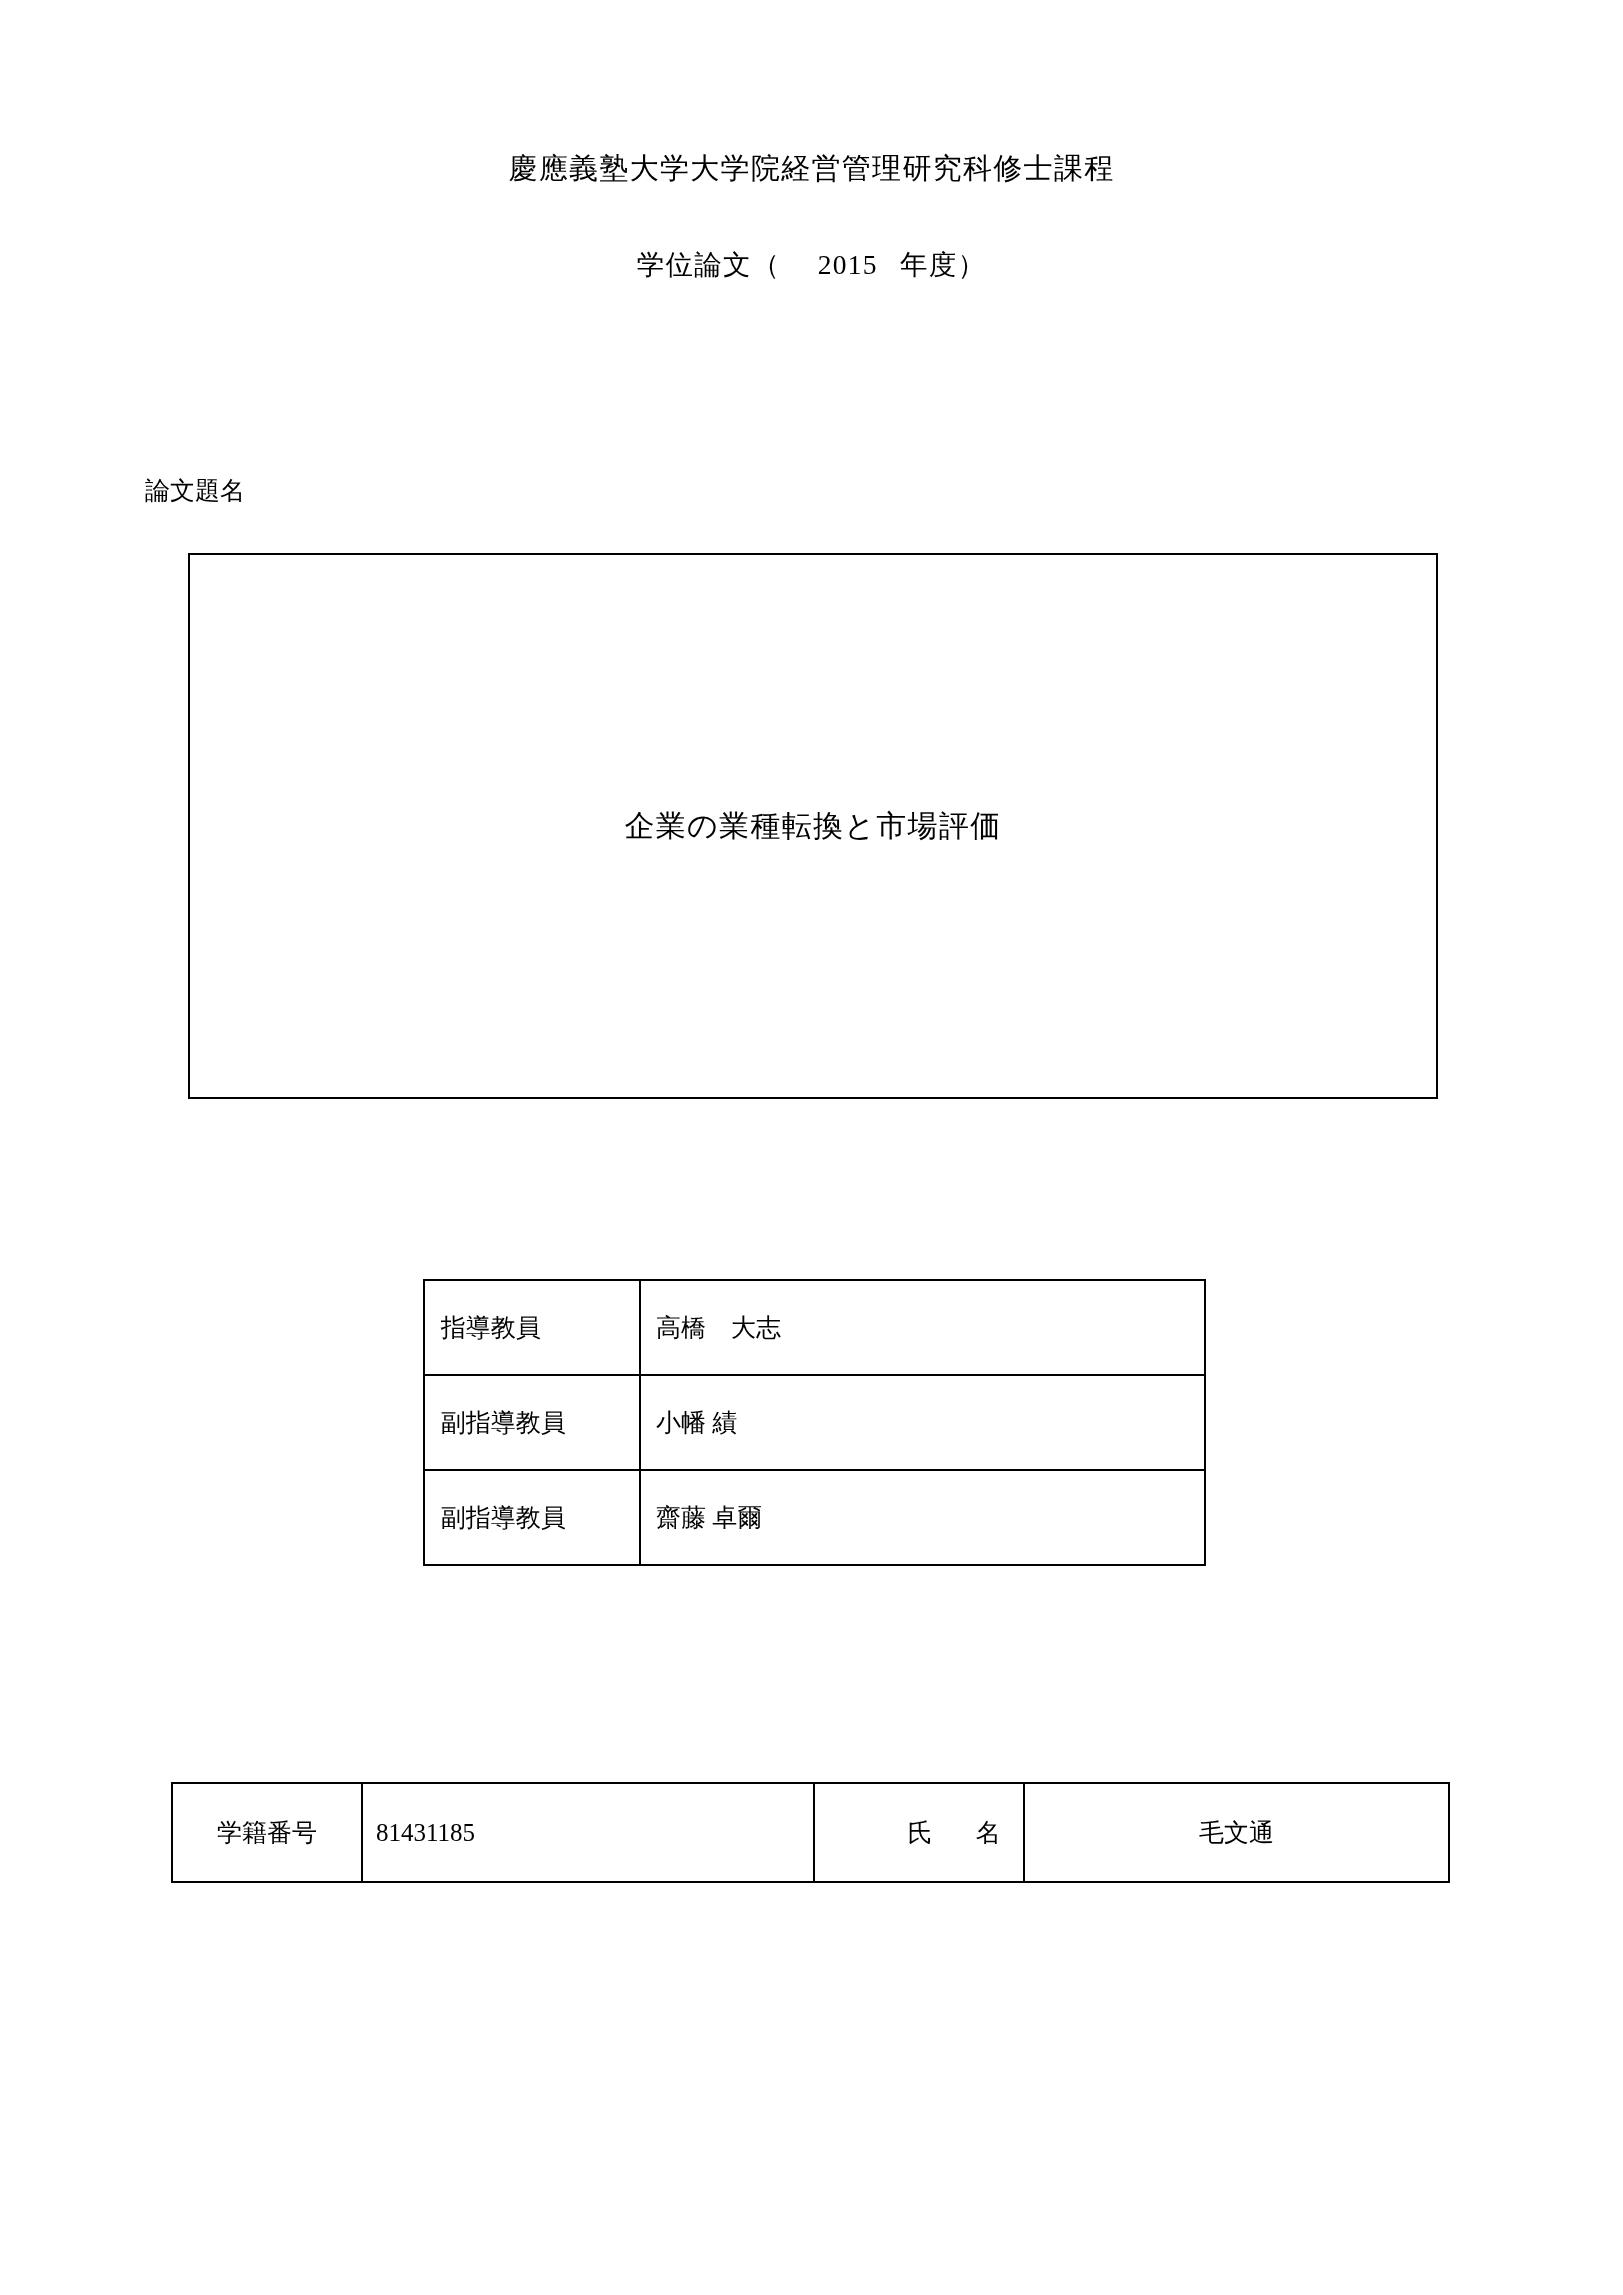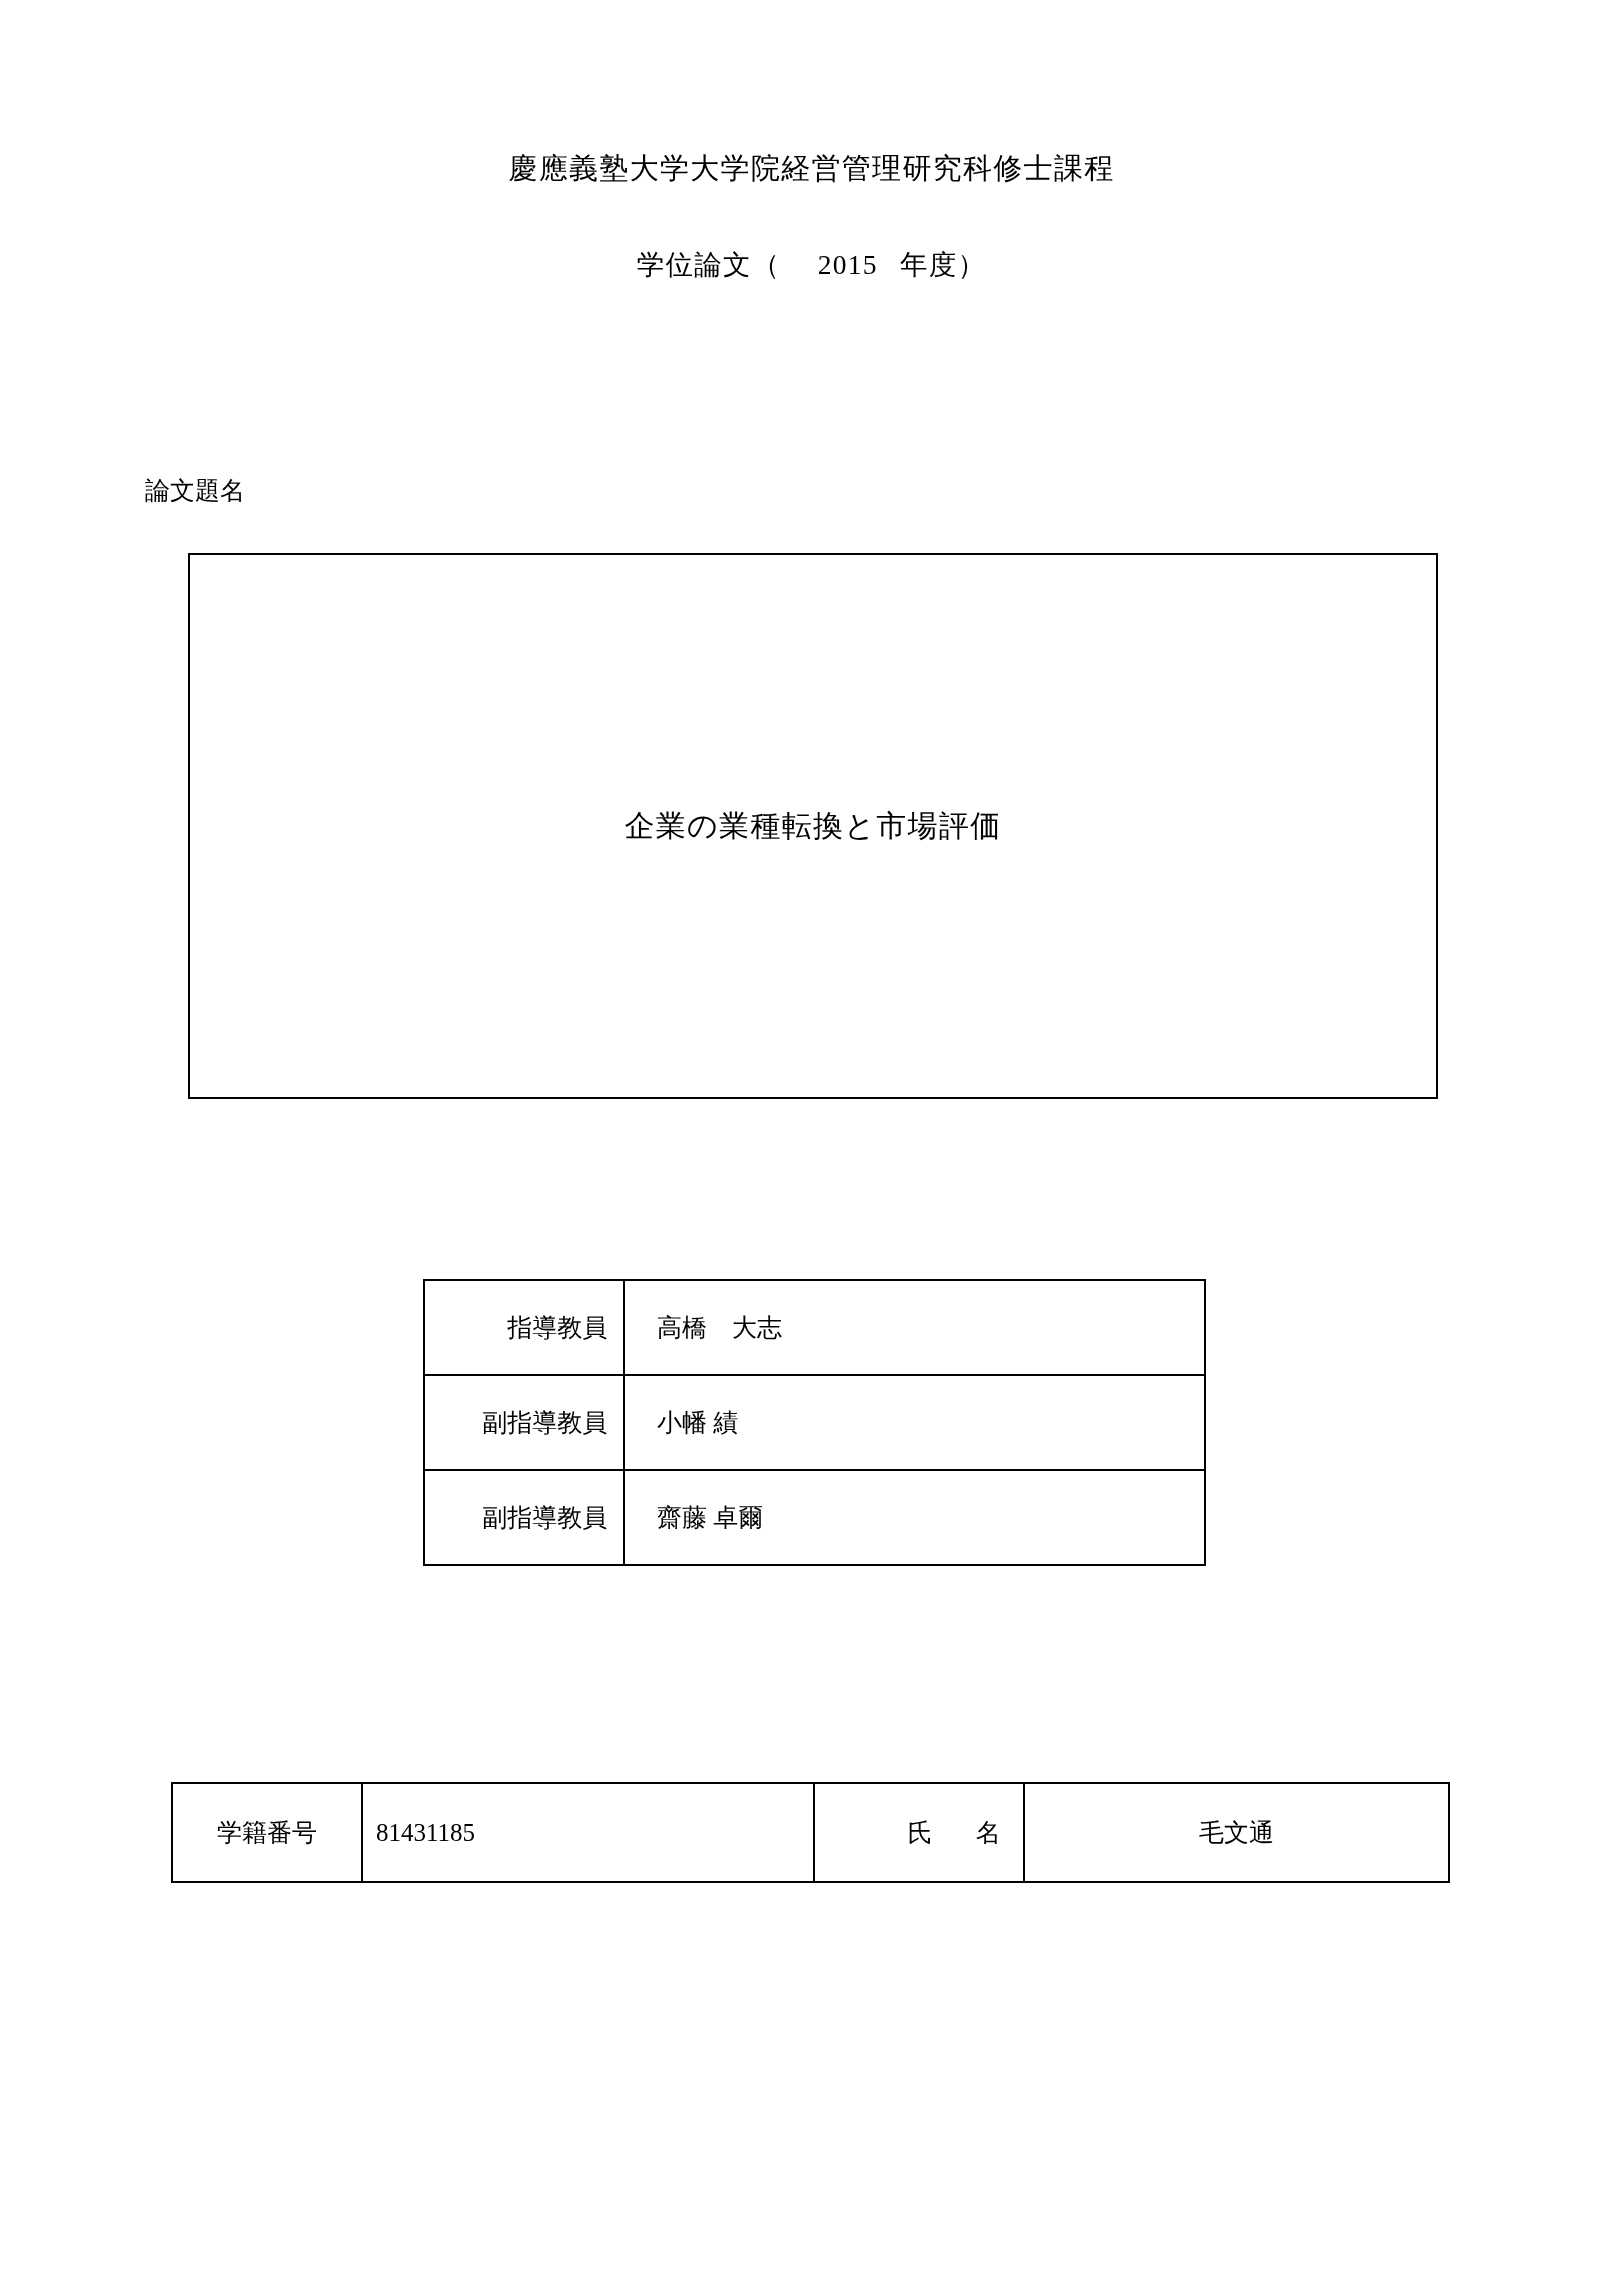--- a/index.html
+++ b/index.html
@@ -90,27 +90,27 @@
     table-layout: fixed;
   }
   #advisor-table td {
     border: 2px solid #000;
     height: 95px;
     font-size: 25px;
     padding: 0 15.7px;
     box-sizing: border-box;
   }
   #advisor-table td.role {
-    width: 200px;
-    text-align: right;
+    width: 216px;
+    text-align: left;
     margin-top: 16px;
   }
   #advisor-table td.name {
     text-align: left;
-    padding-left: 32px;
+    padding-left: 15px;
   }
 
   
   #student-table {
     position: absolute;
     top: 1782px;
     left: 171px;
     width: 1279px;
     border-collapse: collapse;
     table-layout: fixed;

